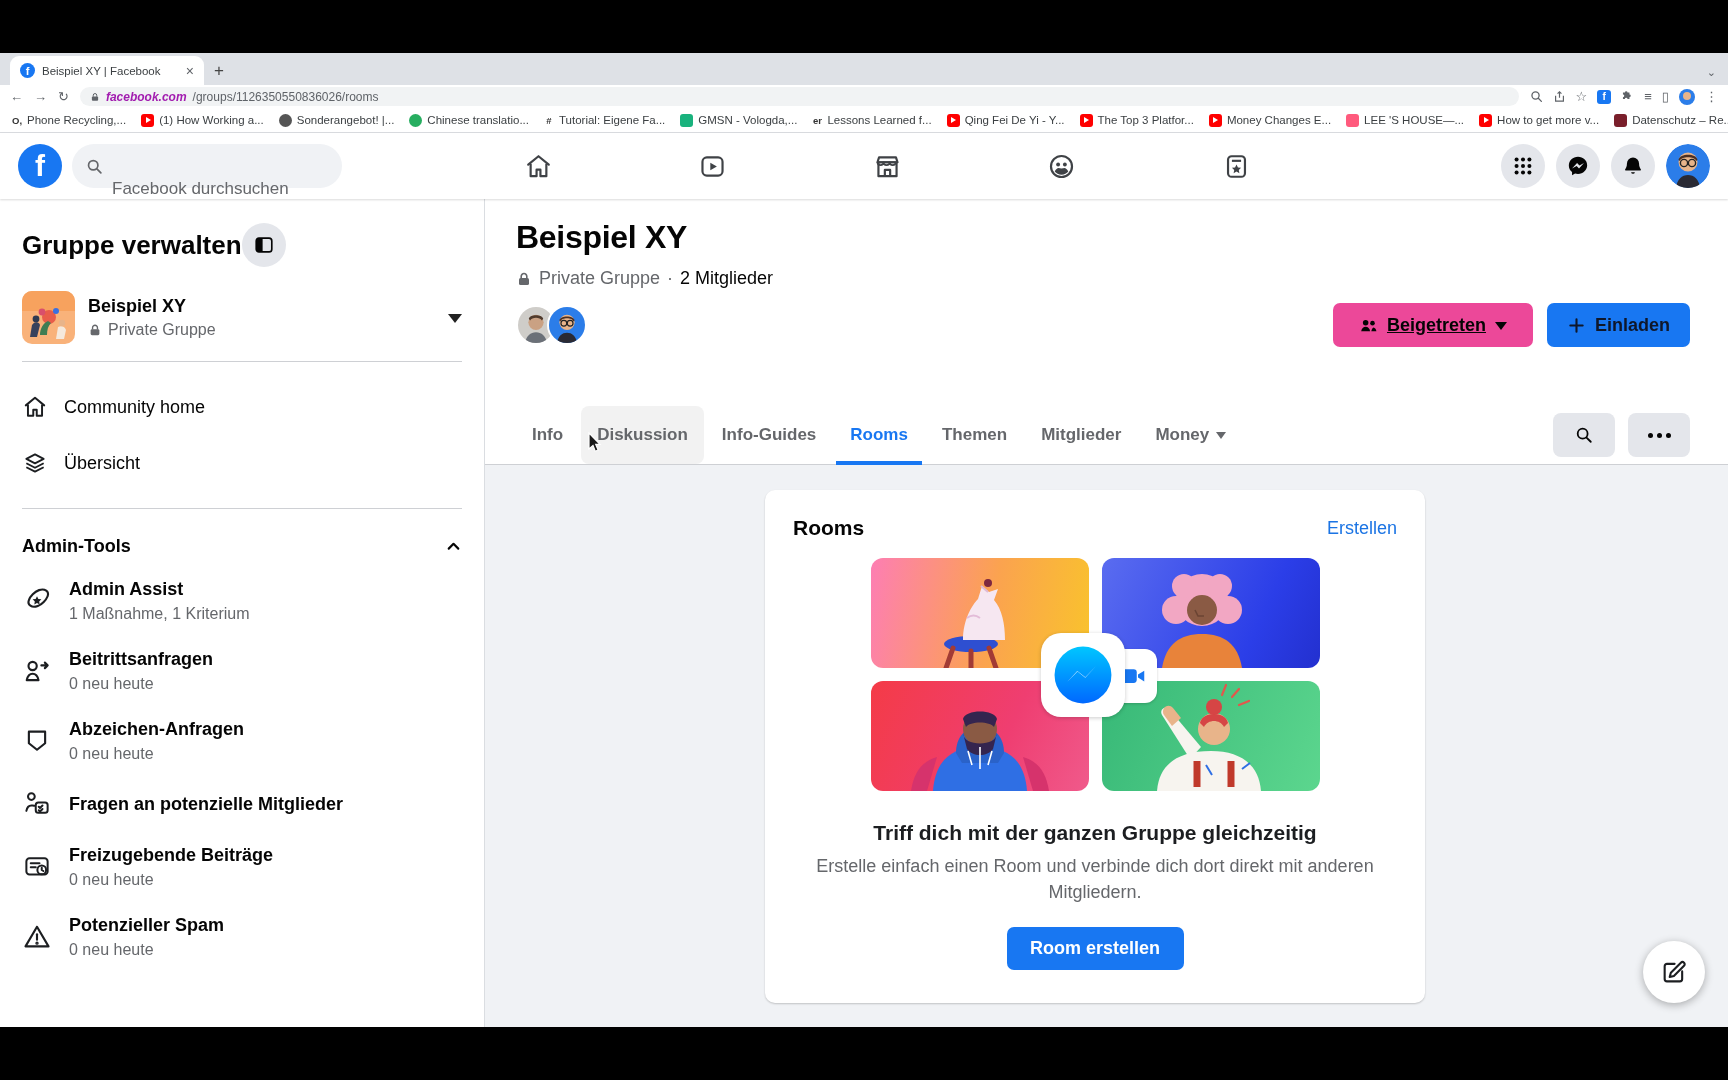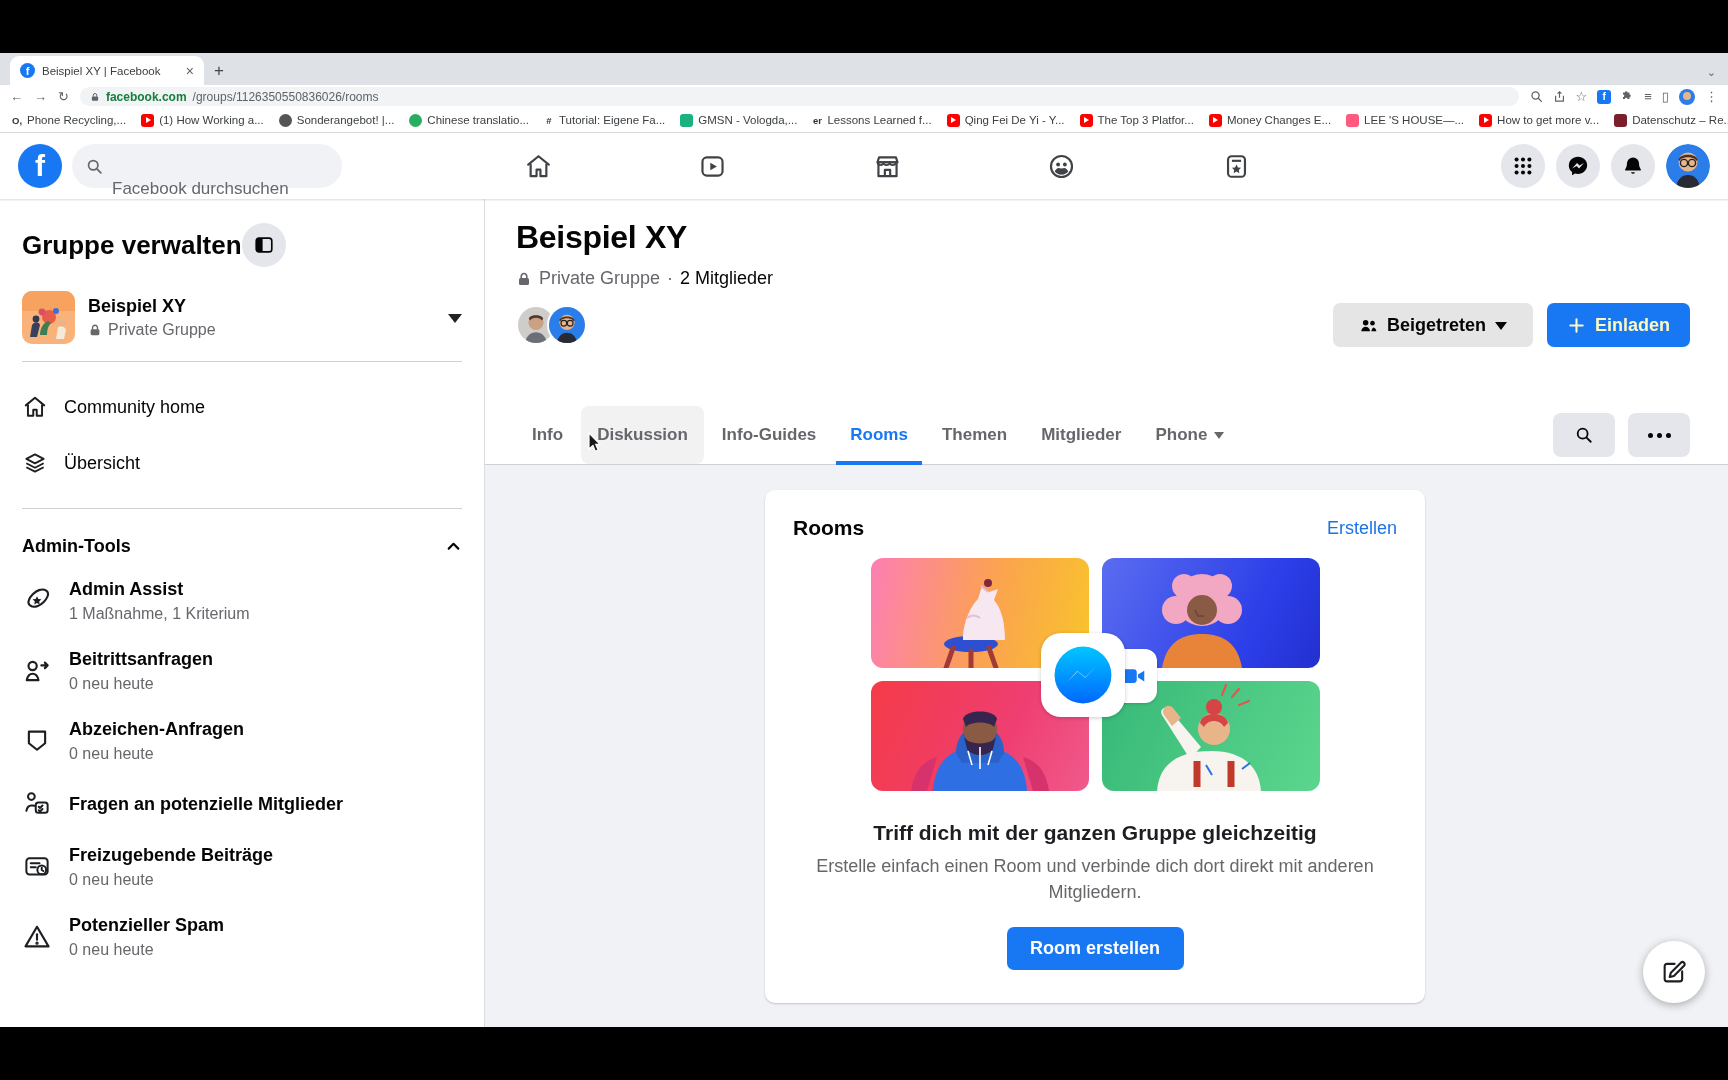--- a/index.html
+++ b/index.html
@@ -14,21 +14,21 @@
   .tab-title { font-size:11.5px; color:#3c4043; white-space:nowrap; overflow:hidden; flex:1; }
   .tab-close { color:#5f6368; font-size:14px; line-height:1; }
   .newtab { margin:0 0 6px 10px; font-size:17px; color:#444; line-height:1; }
   .tab-chevron { position:absolute; right:12px; bottom:6px; font-size:11px; color:#5f6368; }
 
   .toolbar { height:23px; background:#fff; display:flex; align-items:center; padding:0 10px; gap:11px; }
   .navic { color:#5f6368; font-size:13px; line-height:1; }
   .navic svg { width:13px; height:13px; display:block; }
   .urlbar { flex:1; height:19px; background:#f1f3f4; border-radius:10px; display:flex; align-items:center; gap:6px; padding:0 10px; }
   .urlbar svg { width:10px; height:10px; color:#5f6368; }
-  .url-host { font-size:12px; color:#15803d; font-weight:bold; }
+  .url-host { font-size:12px; color:#a21caf; font-weight:bold;font-style:italic; }
   .url-path { font-size:12px; color:#5f6368; }
   .tool-right { display:flex; align-items:center; gap:10px; }
   .ext-f { width:14px; height:14px; border-radius:3px; background:#1877F2; color:#fff; font-size:10px; font-weight:bold; display:flex; align-items:center; justify-content:center; }
   .mini-avatar { width:16px; height:16px; border-radius:50%; background:#2b7de9; position:relative; overflow:hidden; }
   .mini-avatar::after { content:""; position:absolute; left:4px; top:3px; width:8px; height:8px; border-radius:50%; background:#e8b48a; }
 
   .bookmarks { height:25px; background:#fff; border-bottom:1px solid #dadce0; display:flex; align-items:center; padding:0 12px; gap:15px; overflow:hidden; white-space:nowrap; }
   .bm { display:flex; align-items:center; gap:5px; font-size:11.5px; color:#3c4043; flex:none; }
   .bm-ic { width:13px; height:13px; flex:none; display:flex; align-items:center; justify-content:center; }
   .ic-letter { font-size:9.5px; font-weight:bold; color:#333; width:auto; min-width:10px; }
@@ -85,22 +85,22 @@
   .m-meta { margin-top:12px; display:flex; align-items:center; gap:7px; font-size:18px; color:#65676b; }
   .m-meta svg { width:16px; height:16px; color:#65676b; }
   .m-members { color:#050505; font-weight:400; }
   .m-row { margin-top:14px; display:flex; align-items:center; }
   .m-avatars { display:flex; }
   .m-av { width:40px; height:40px; border-radius:50%; overflow:hidden; border:2px solid #fff; }
   .m-av + .m-av { margin-left:-9px; }
   .m-actions { margin-left:auto; display:flex; gap:14px; }
   .btn { height:44px; border-radius:7px; display:flex; align-items:center; justify-content:center; gap:9px; font-size:18px; font-weight:600; padding:0 18px; }
   .btn svg { width:19px; height:19px; }
-  .btn-gray { background:#e5e5e5; color:#050505; width:200px; }
-  .btn-blue { background:#1877F2; color:#fef9c3; width:143px; }
+  .btn-gray { background:#ec4899; color:#050505; width:200px;text-decoration:underline; }
+  .btn-blue { background:#1877F2; color:#0f172a; width:143px; }
   .caret-down { width:0; height:0; border:6px solid transparent; border-top:8px solid #050505; margin-top:7px; }
   .tabsrow { margin-top:auto; display:flex; align-items:center;justify-content:center; }
   .gtab { height:58px; display:flex; align-items:center; padding:0 16px; font-size:17px; font-weight:600; color:#65676b; position:relative; border-radius:8px; margin-right:2px; }
   .gtab.hovered { background:#f2f2f2; }
   .gtab.active { color:#1877F2; border-radius:0; }
   .gtab.active::after { content:""; position:absolute; left:2px; right:2px; bottom:-1px; height:4px; background:#1877F2; }
   .gtab .mcaret { width:0; height:0; border:5px solid transparent; border-top:7px solid #65676b; margin:6px 0 0 7px; }
   .tabs-right { margin-left:auto; display:flex; gap:13px; }
   .sqbtn { width:62px; height:44px; border-radius:8px; background:#e4e6eb; display:flex; align-items:center; justify-content:center; color:#050505; }
   .sqbtn svg { width:18px; height:18px; }
@@ -518,21 +518,21 @@
             <div class="gtab active">
                 <span>Rooms</span>
               </div>
             <div class="gtab">
                 <span>Themen</span>
               </div>
             <div class="gtab">
                 <span>Mitglieder</span>
               </div>
             <div class="gtab">
-                <span>Phone</span>
+                <span>Money</span>
                 <span class="mcaret"></span>
               </div>
             <div class="tabs-right">
               <div class="sqbtn">
                   <svg viewBox="0 0 20 20">
                     <circle cx="8.5" cy="8.5" r="5.5" fill="none" stroke="currentColor" stroke-width="2"></circle>
                     <line x1="12.8" y1="12.8" x2="17.5" y2="17.5" stroke="currentColor" stroke-width="2" stroke-linecap="round"></line>
                   </svg>
                 </div>
               <div class="sqbtn">

